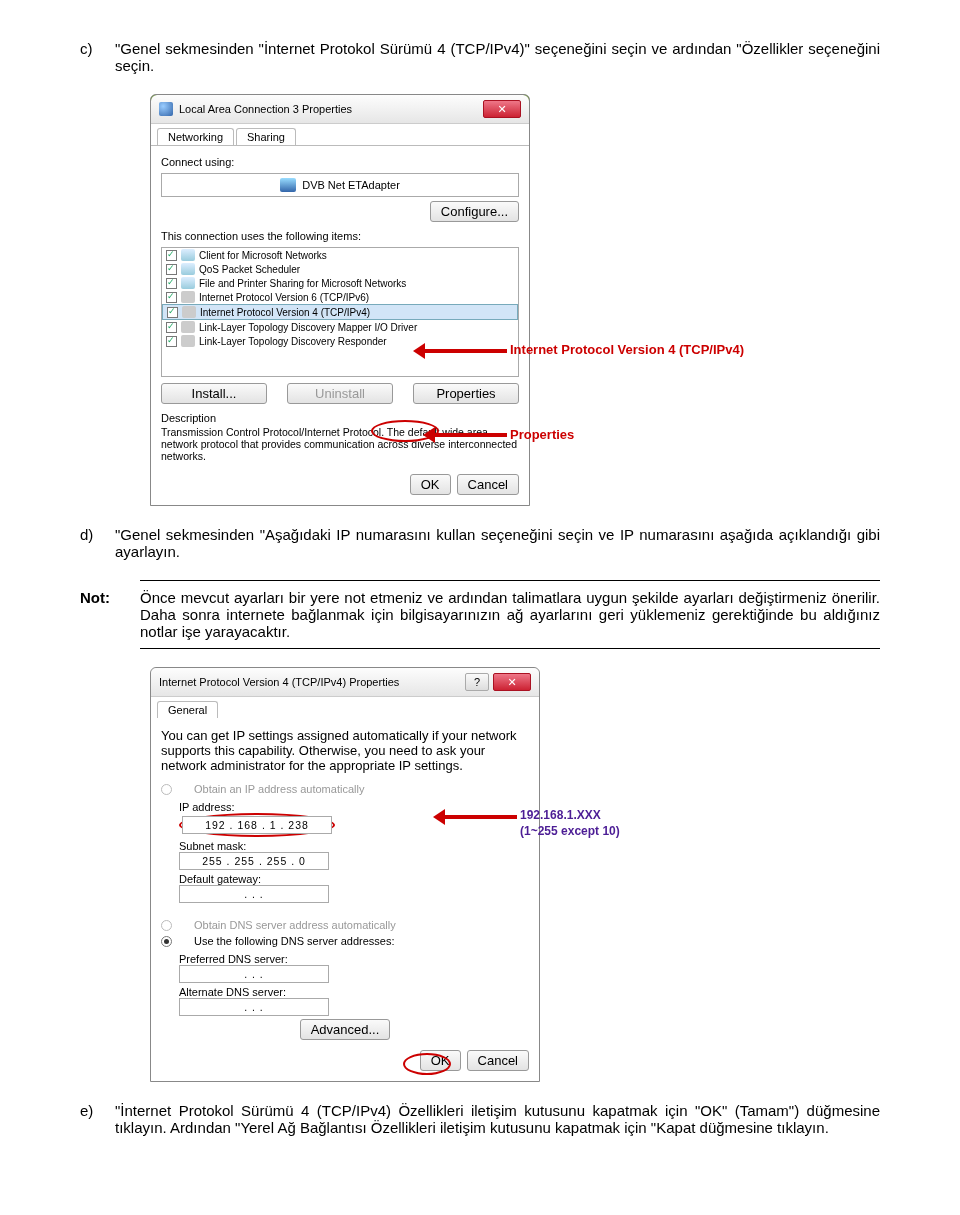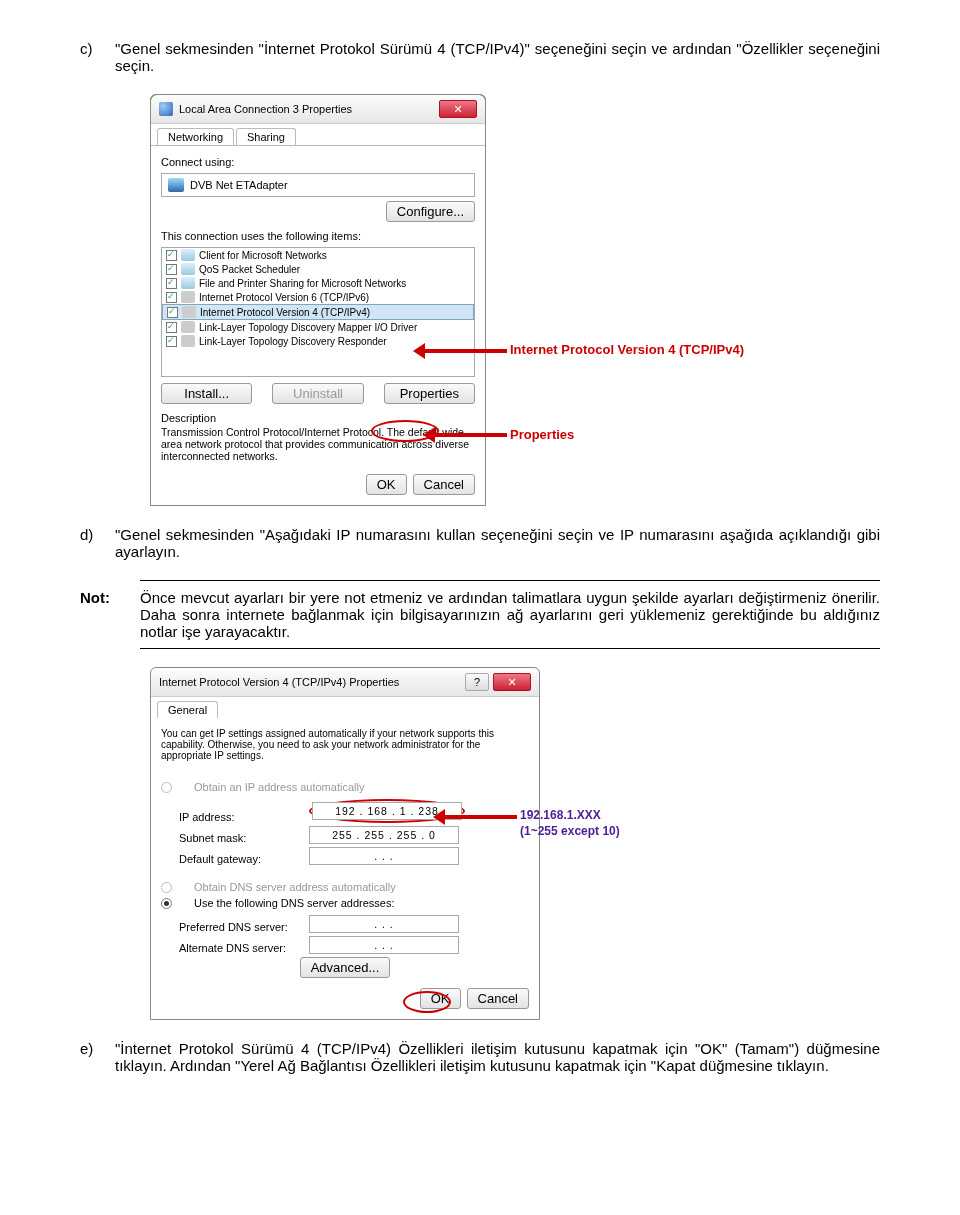--- a/index.html
+++ b/index.html
@@ -13,21 +13,21 @@
     width: 960px;
   }
   .step { margin-bottom: 20px; display: flex; }
   .step-label { width: 35px; flex-shrink: 0; }
   .step-text { text-align: justify; }
 
   
   .dialog {
     border: 1px solid #888;
     border-radius: 6px 6px 0 0;
-    width: 336px;
+    width: 380px;
     font-size: 11px;
     background: #4d7c0f;
     margin-left: 35px;
     position: relative;
   }
   .titlebar {
     background: linear-gradient(#fdfdfd, #e6e6e6);
     padding: 5px 8px;
     border-bottom: 1px solid #ccc;
     display: flex;
@@ -69,20 +69,21 @@
     padding:10px;
   }
   .label-row { margin-bottom:5px; }
   .adapter-box {
     border:1px solid #aaa;
     padding:4px 6px;
     display:flex;
     align-items:center;
     gap:6px;
     background:#fff;
+    justify-content:center;
   }
   .nic-icon { width:16px; height:14px; background:linear-gradient(#9df,#36a); border-radius:2px;}
   .btn {
     border:1px solid #999;
     background:linear-gradient(#fafafa,#e3e3e3);
     border-radius:3px;
     padding:2px 10px;
     font-size:13px;
     display:inline-block;
   }
@@ -159,28 +160,28 @@
     padding:5px 8px;
     border-bottom:1px solid #ccc;
     display:flex;
     align-items:center;
     justify-content:space-between;
     border-radius:6px 6px 0 0;
   }
   .help-btn { width:24px; height:18px; border:1px solid #aaa; border-radius:2px; background:linear-gradient(#fafafa,#ddd); text-align:center; font-size:11px; line-height:16px; margin-right:4px;}
   .titlebar2-right { display:flex; }
   .pane2 { background:#fff; padding:10px;}
-  .intro { font-size:10px; margin-bottom:18px; }
+  .intro { font-size:13px; margin-bottom:8px; }
   .radio-row { display:flex; align-items:center; gap:22px; padding:2px 0; }
   .radio { width:11px; height:11px; border:1px solid #777; border-radius:50%; position:relative;}
   .radio.on::after { content:""; width:5px; height:5px; background:#333; border-radius:50%; position:absolute; top:2px; left:2px;}
   .radio.dis { border-color:#bbb; }
   .radio-row.dis { color:#999; }
   .ip-grid { margin-left:18px; margin-top:4px;}
-  .ip-grid-row { display:flex; align-items:flex-end; margin-bottom:3px; }
+  .ip-grid-row { display:flex; align-items:flex-start; margin-bottom:3px;flex-direction:column; }
   .ip-grid-row .lbl { width:130px; }
   .ip-field {
     border:1px solid #aaa; width:150px; height:18px; background:#fff;
     font-size:10.5px; text-align:center; display:flex; align-items:center; justify-content:center;
     letter-spacing:1px;
   }
   .ip-oval { border:2px solid #c00; border-radius:50%; padding:1px;}
   .fieldset-like { margin-top:8px; padding-top:6px; }
   .advanced-row { text-align:center; margin-top:0;}
   .footer2 { display:flex; gap:6px; justify-content:flex-end; margin-top:10px;}

